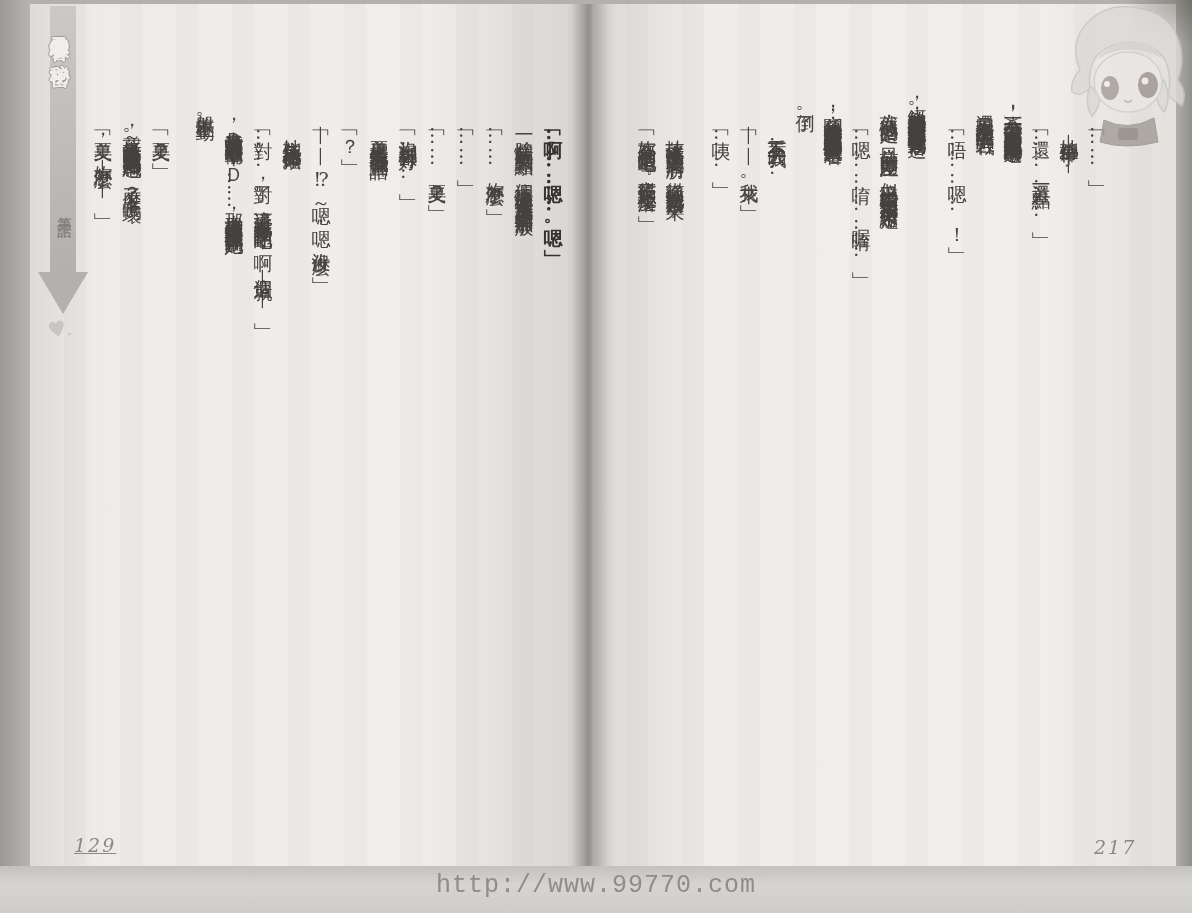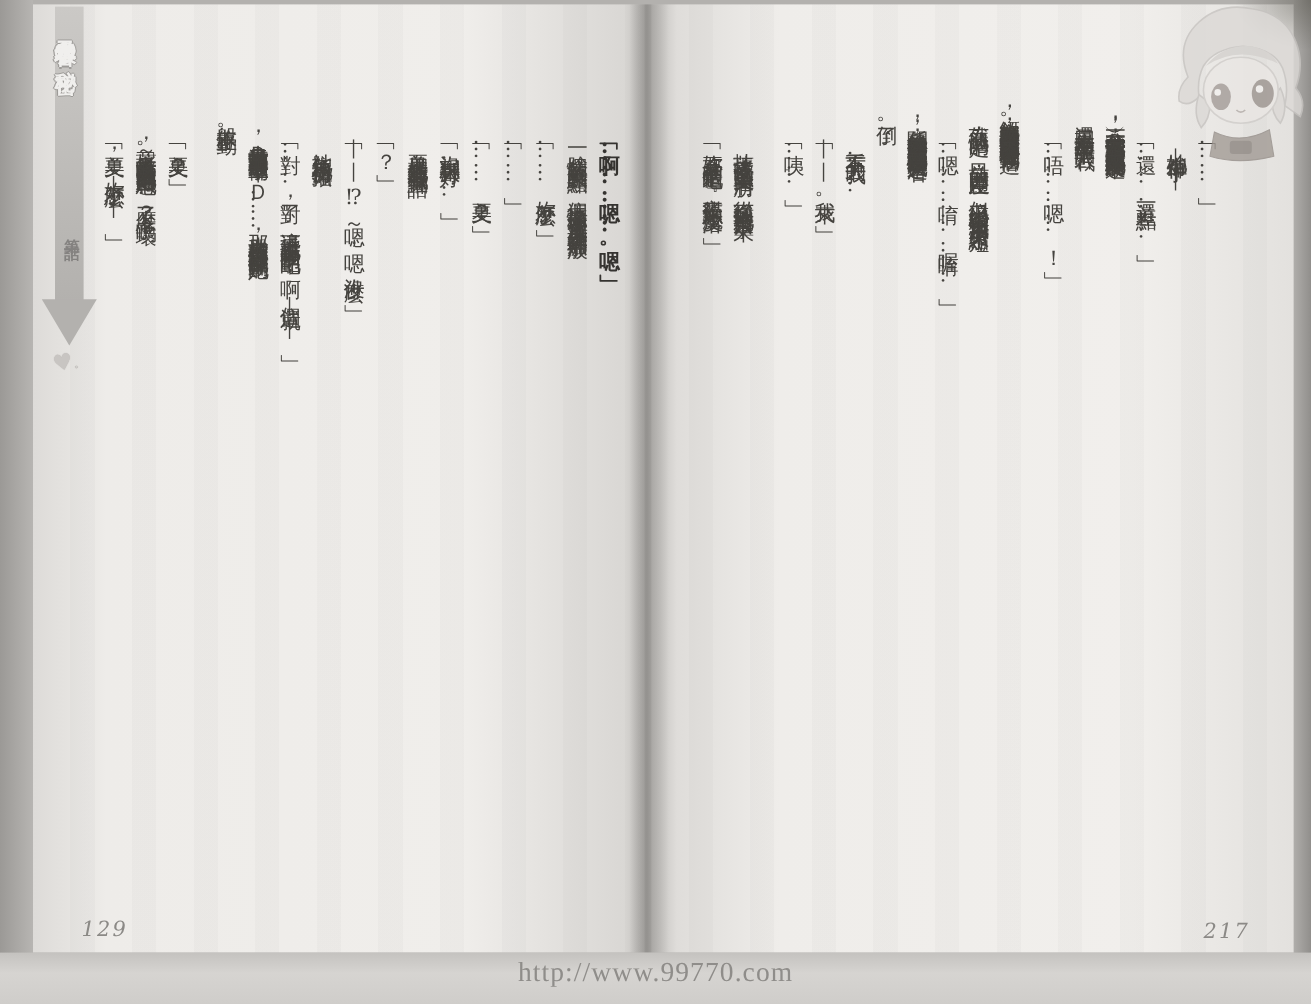--- a/index.html
+++ b/index.html
@@ -30,25 +30,25 @@
   .cols-right{left:630px;width:478px;gap:7px;}
   .cols-left{left:86px;width:478px;gap:8px;}
   .col{writing-mode:vertical-rl;text-orientation:mixed;
        font-size:19px;line-height:21px;letter-spacing:2px;
        color:#45433f;padding-top:24px;white-space:nowrap;}
   .col.cont{padding-top:0;}
   .col.tight{letter-spacing:-1.5px;}
   .col.bold{font-weight:700;color:#353330;}
   
   .pagenum{position:absolute;font-style:italic;font-size:19px;color:#8b8986;letter-spacing:2px;}
-  .pagenum-left{left:74px;top:834px;}
+  .pagenum-left{left:74px;top:834px;text-decoration:underline;}
   .pagenum-right{left:1094px;top:836px;}
   
   .watermark{position:absolute;left:0;right:0;top:871px;text-align:center;
-       font-family:Liberation Serif, serif;font-size:25px;color:#8f8d8a;letter-spacing:1px;}
+       font-family:Liberation Mono, monospace;font-size:25px;color:#8f8d8a;letter-spacing:1px;}
   
   .arrow-body{position:absolute;left:50px;top:6px;width:26px;height:268px;
        background:linear-gradient(180deg,#cbc9c6,#b3b1ae);}
   .arrow-head{position:absolute;left:38px;top:272px;width:0;height:0;
        border-left:25px solid transparent;border-right:25px solid transparent;
        border-top:42px solid #b3b1ae;}
   .series-title{position:absolute;left:47px;top:20px;writing-mode:vertical-rl;
        font-weight:700;font-size:20px;letter-spacing:1px;color:#f0efed;
        text-shadow:1px 0 0 #9d9b98,-1px 0 0 #9d9b98,0 1px 0 #9d9b98,0 -1px 0 #9d9b98;}
   .chapter-label{position:absolute;left:56px;top:206px;writing-mode:vertical-rl;

